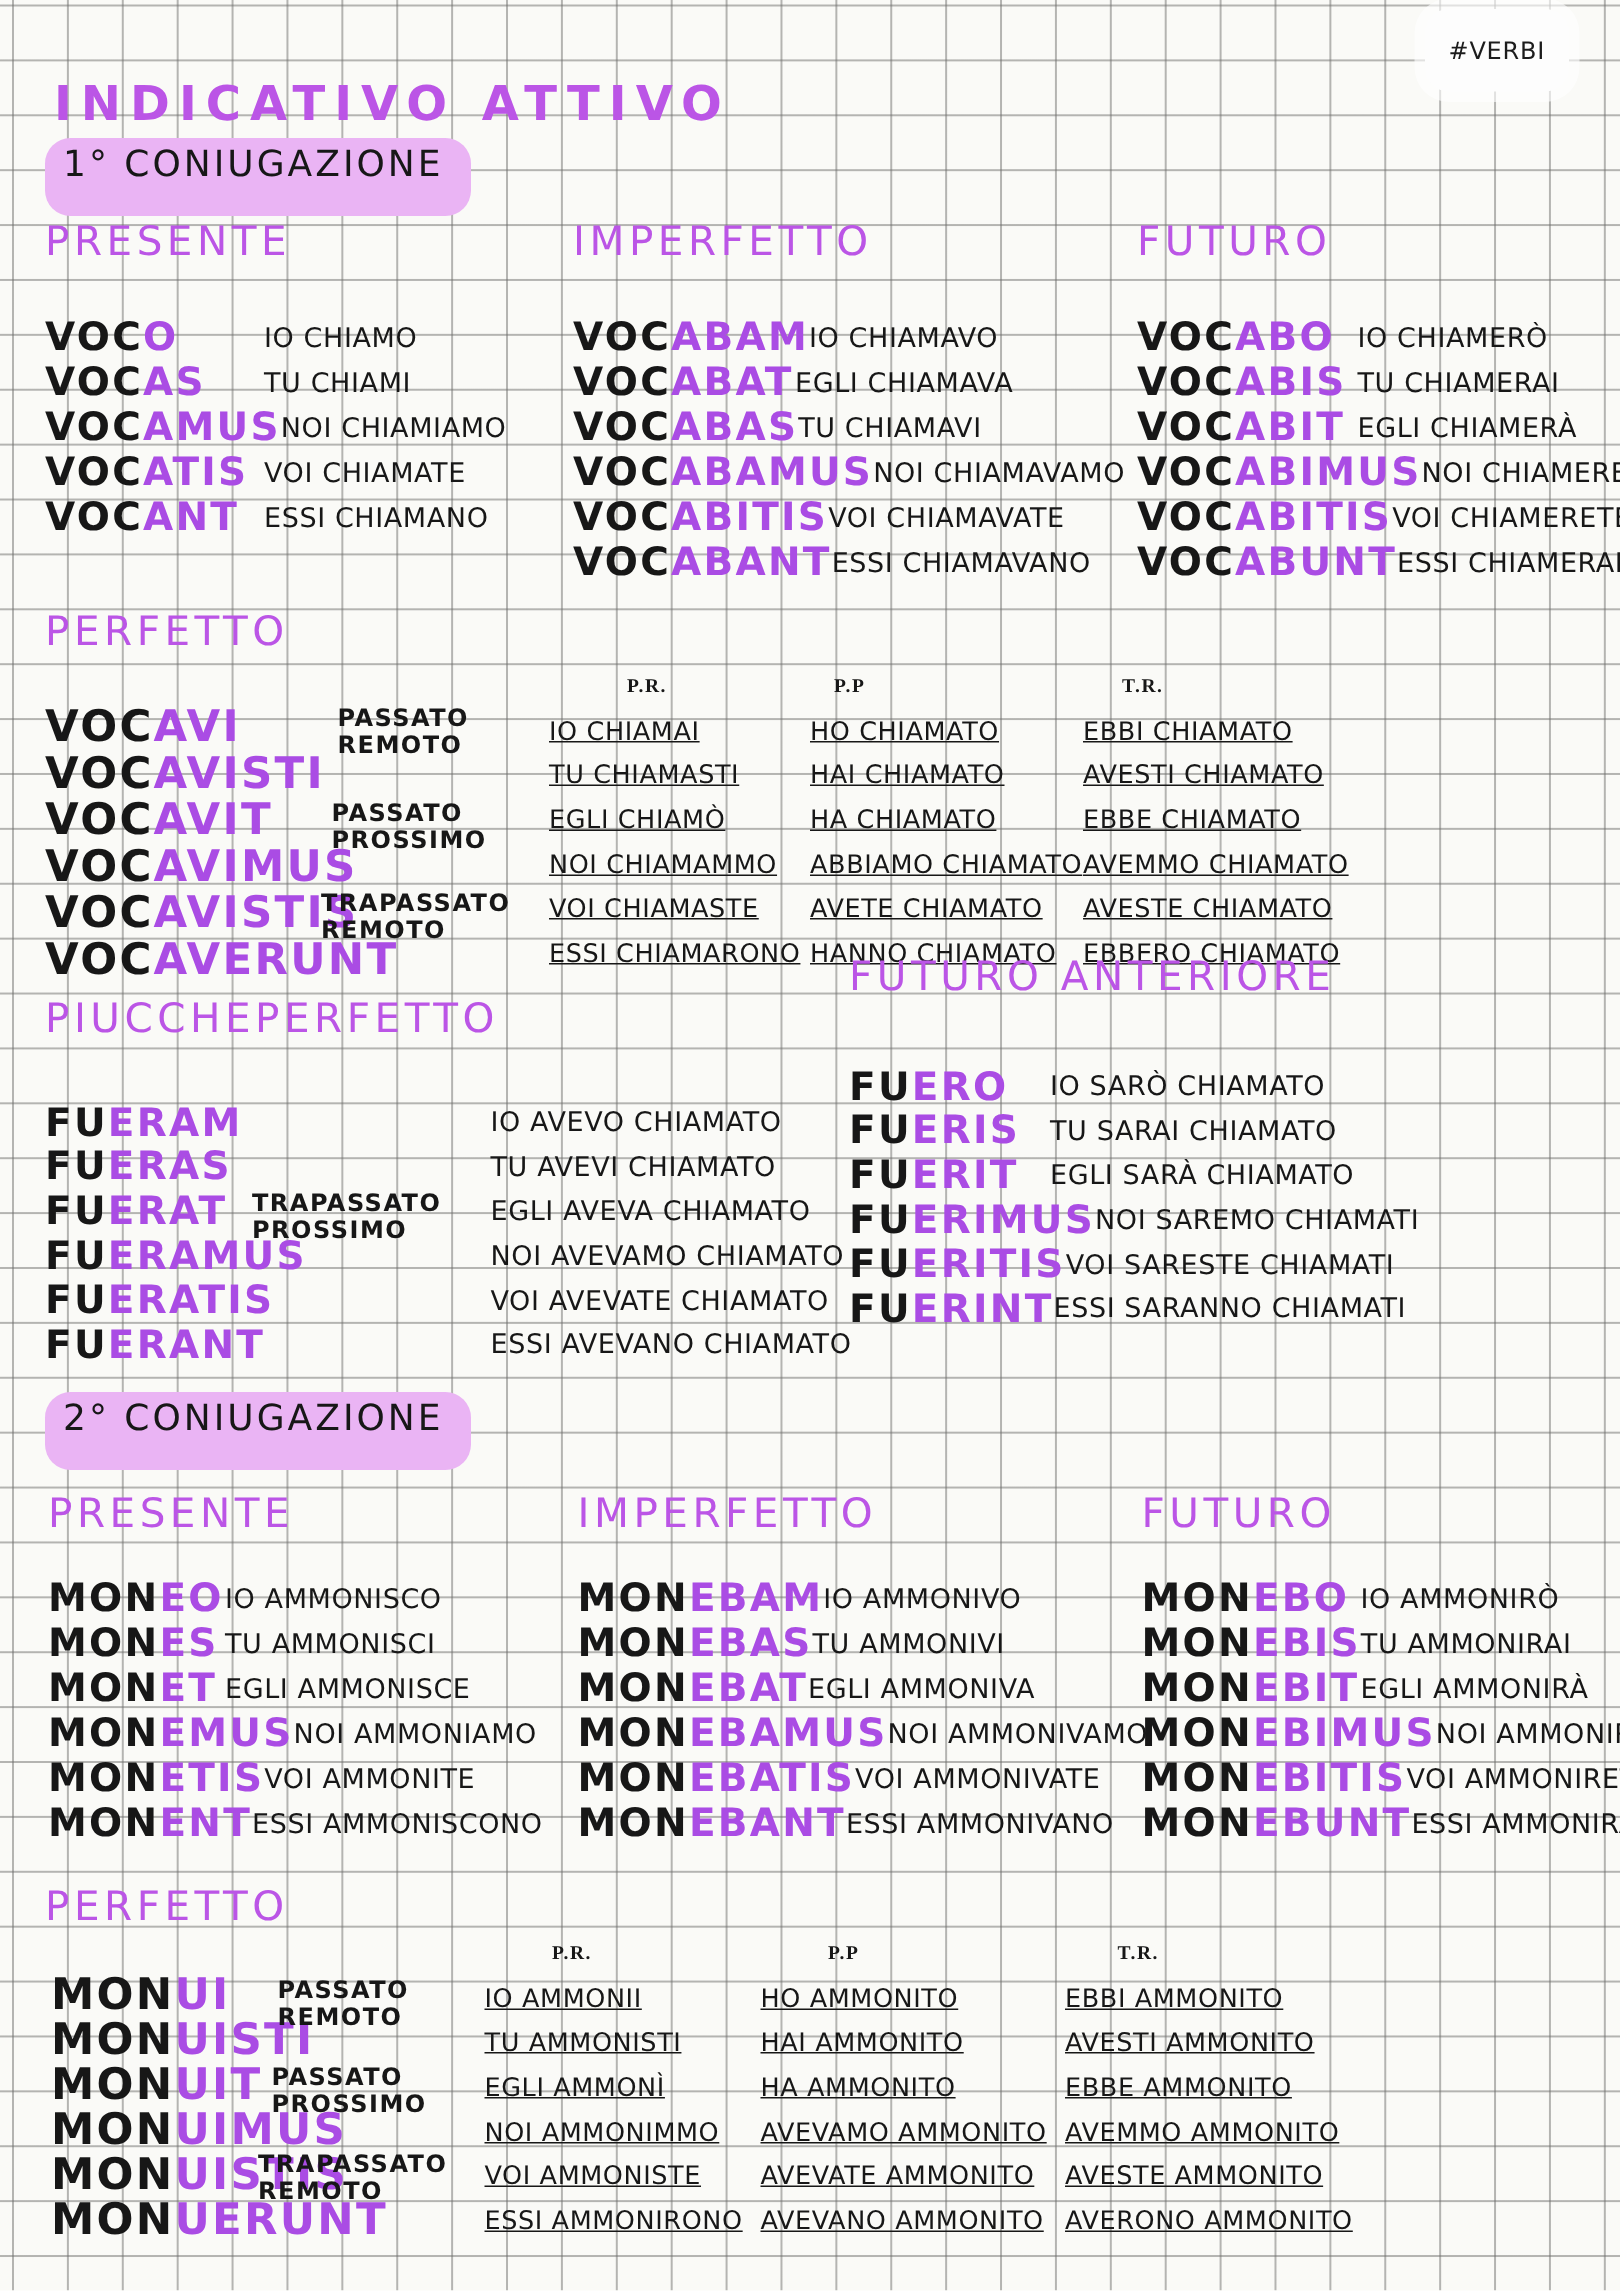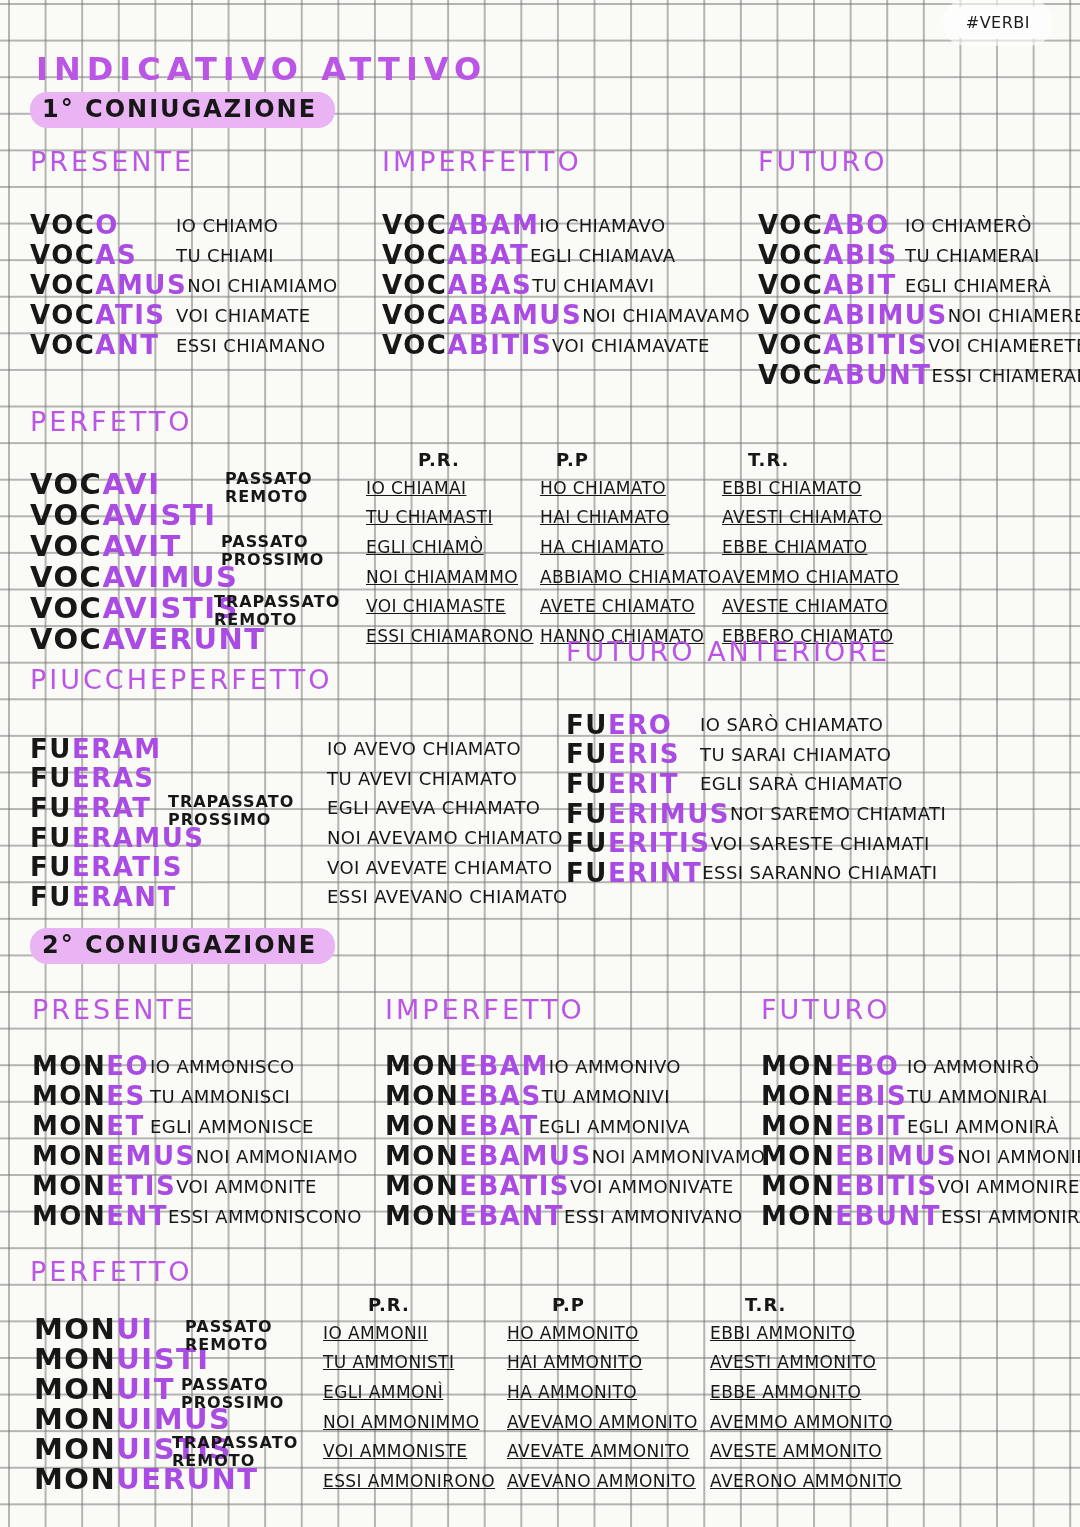--- a/index.html
+++ b/index.html
@@ -10,41 +10,41 @@
     background-color:#fafaf7;
     background-image:
       linear-gradient(to right, rgba(110,110,108,.50) 1.5px, transparent 1.5px),
       linear-gradient(to bottom, rgba(110,110,108,.50) 1.5px, transparent 1.5px);
     background-size:36.6px 36.6px;
     background-position:8px 3px;
     font-family:"DejaVu Sans", sans-serif;
     color:var(--ink);
   }
   .chip { position:absolute; top:6px; right:34px; background:#fdfdfd; border-radius:16px;
-    padding:7px 16px; font-size:16px; color:#1c1c1c; letter-spacing:.5px;
+    padding:18px 16px; font-size:16px; color:#1c1c1c; letter-spacing:.5px;
     box-shadow:0 0 0 7px rgba(255,255,255,.6); }
   .title { position:absolute; left:36px; top:26px; font-size:32px; color:var(--accent);
     letter-spacing:6px; font-weight:600; text-transform:uppercase;margin-top:24px; }
   .pill { position:absolute; left:30px; background:var(--hl); color:var(--ink);
-    font-size:24px; font-weight:700; letter-spacing:2px; padding:3px 18px 5px 12px;
+    font-size:24px; font-weight:400; letter-spacing:2px; padding:3px 18px 21px 12px;
     border-radius:17px; text-transform:uppercase; }
   .tense-header { color:var(--accent); font-size:27px; letter-spacing:3px; font-weight:500;
     height:var(--head-h,60px); text-transform:uppercase; white-space:nowrap; }
   .abs { position:absolute; height:auto; }
   .verb-block { position:absolute; }
   .vrow { display:flex; align-items:center; height:var(--row-h,30px); }
   .latin { flex:0 0 var(--latin-w,145px); font-size:var(--latin-size,26px); font-weight:600;
     letter-spacing:1.5px; white-space:nowrap; text-transform:uppercase; }
   .latin .stem { color:var(--ink); }
   .latin .ending { color:var(--ending); }
   .trans { font-size:18px; font-weight:500; letter-spacing:.4px; white-space:nowrap;
     text-transform:uppercase; color:var(--ink); }
   .trans-col { position:absolute; }
-  .col-header { font-size:18px; font-weight:700; letter-spacing:1px; height:24px;
-    margin-left:var(--head-ml,40px); color:var(--ink); text-transform:uppercase; }
+  .col-header { font-size:13px; font-weight:700; letter-spacing:1px; height:24px;
+    margin-left:var(--head-ml,40px); color:var(--ink); text-transform:uppercase;font-family:Liberation Serif, serif; }
   .trans-col .trow { display:flex; align-items:center; height:var(--row-h,29.6px); }
   .trans-col .trans { font-size:17px;text-decoration:underline; }
   .side-label { position:absolute; width:132px; font-size:16px; font-weight:700;
     line-height:18px; letter-spacing:1px; color:var(--ink); text-transform:uppercase; }
 </style>
 </head>
 <body>
 
 <div class="sheet" style="--accent: #bb55e6; --ending: #aa4ce4; --hl: #eab4f4; --ink: #171717;">
 
@@ -94,20 +94,24 @@
           <span class="trans">tu chiamavi</span>
         </div>
         <div class="vrow">
           <span class="latin"><span class="stem">Voc</span><span class="ending">abamus</span></span>
           <span class="trans">noi chiamavamo</span>
         </div>
         <div class="vrow">
           <span class="latin"><span class="stem">Voc</span><span class="ending">abitis</span></span>
           <span class="trans">voi chiamavate</span>
         </div>
+        <div class="vrow">
+          <span class="latin"><span class="stem">Voc</span><span class="ending">abant</span></span>
+          <span class="trans">essi chiamavano</span>
+        </div>
       </div>
     </section>
   <section class="verb-block" style="left:758px;top:146px;--head-h:64px;--latin-w:147px">
       <div class="tense-header">Futuro</div>
       <div class="rows">
         <div class="vrow">
           <span class="latin"><span class="stem">Voc</span><span class="ending">abo</span></span>
           <span class="trans">io chiamerò</span>
         </div>
         <div class="vrow">

